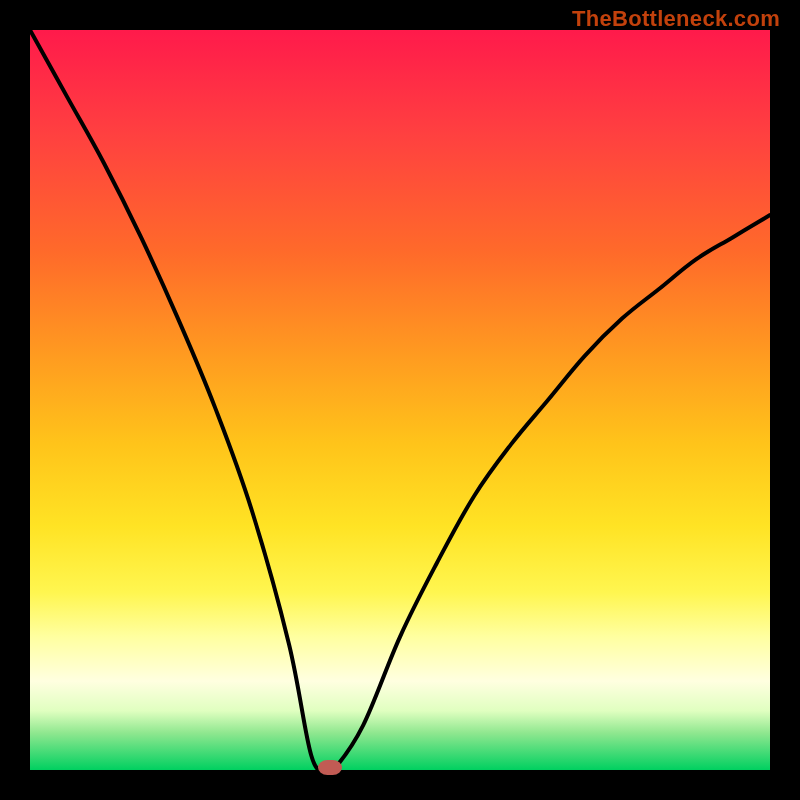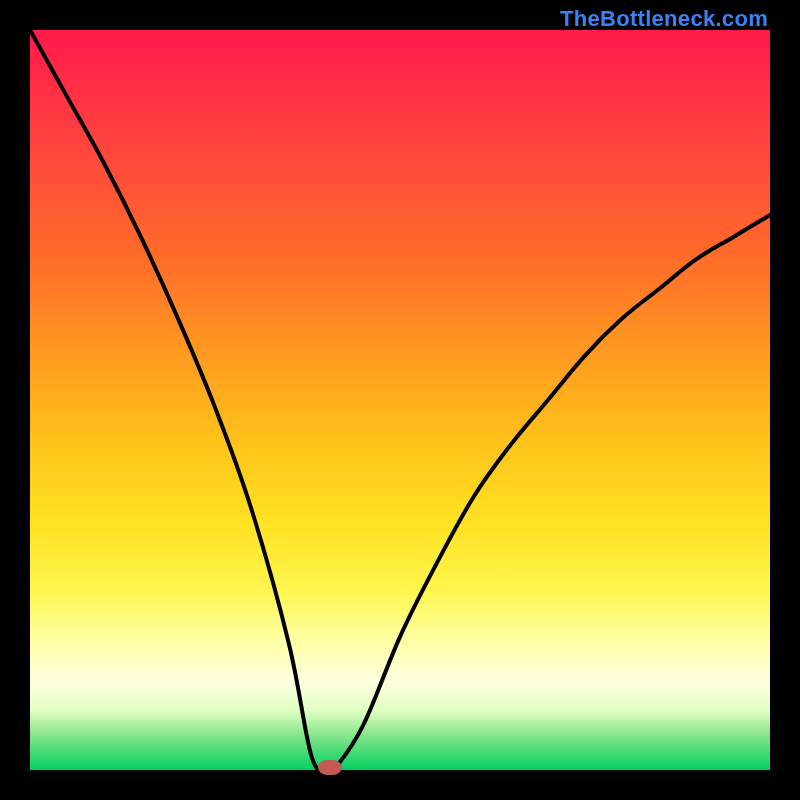--- a/index.html
+++ b/index.html
@@ -36,25 +36,25 @@
       #ffffa0 82%,
       #ffffe0 88%,
       #e0ffc0 92%,
       #8fe78f 95%,
       #00d060 100%
     );
   }
   .watermark {
     position: absolute;
     top: 6px;
-    right: 32px;
+    right: 20px;
     font-family: Arial, Helvetica, sans-serif;
     font-size: 22px;
     font-weight: 600;
-    color: #3b82f6;
+    color: #c2410c;
     letter-spacing: 0.3px;
   }
   svg.curve {
     position: absolute;
     left: 0;
     top: 0;
     width: 740px;
     height: 740px;
     overflow: visible;
   }

